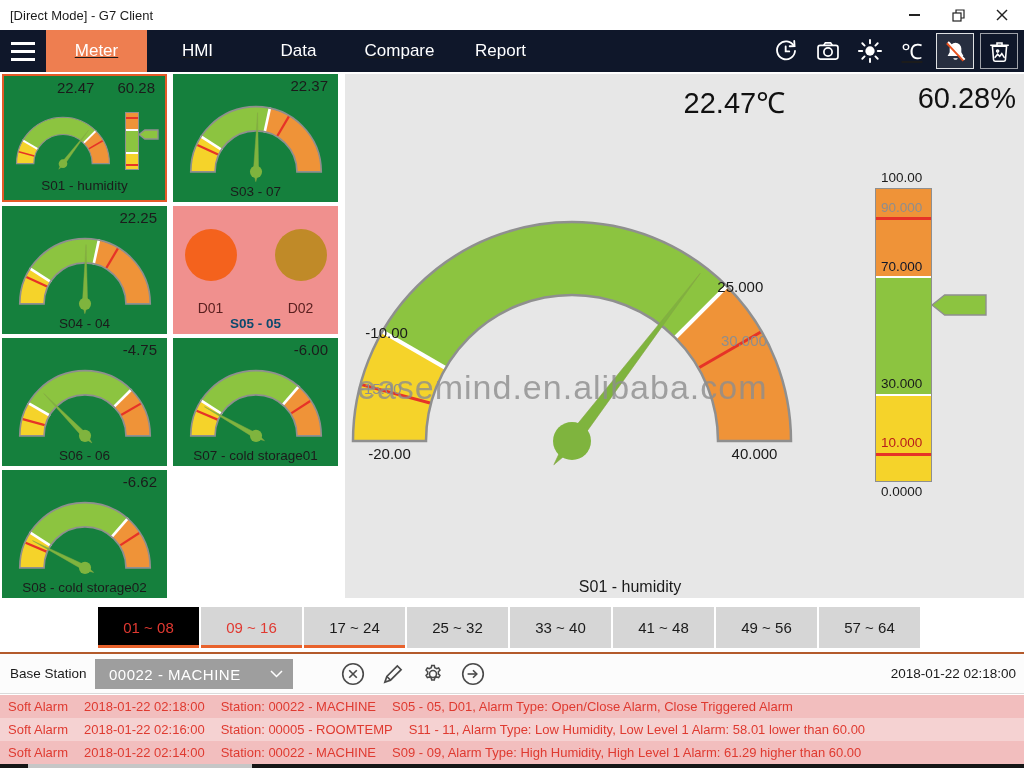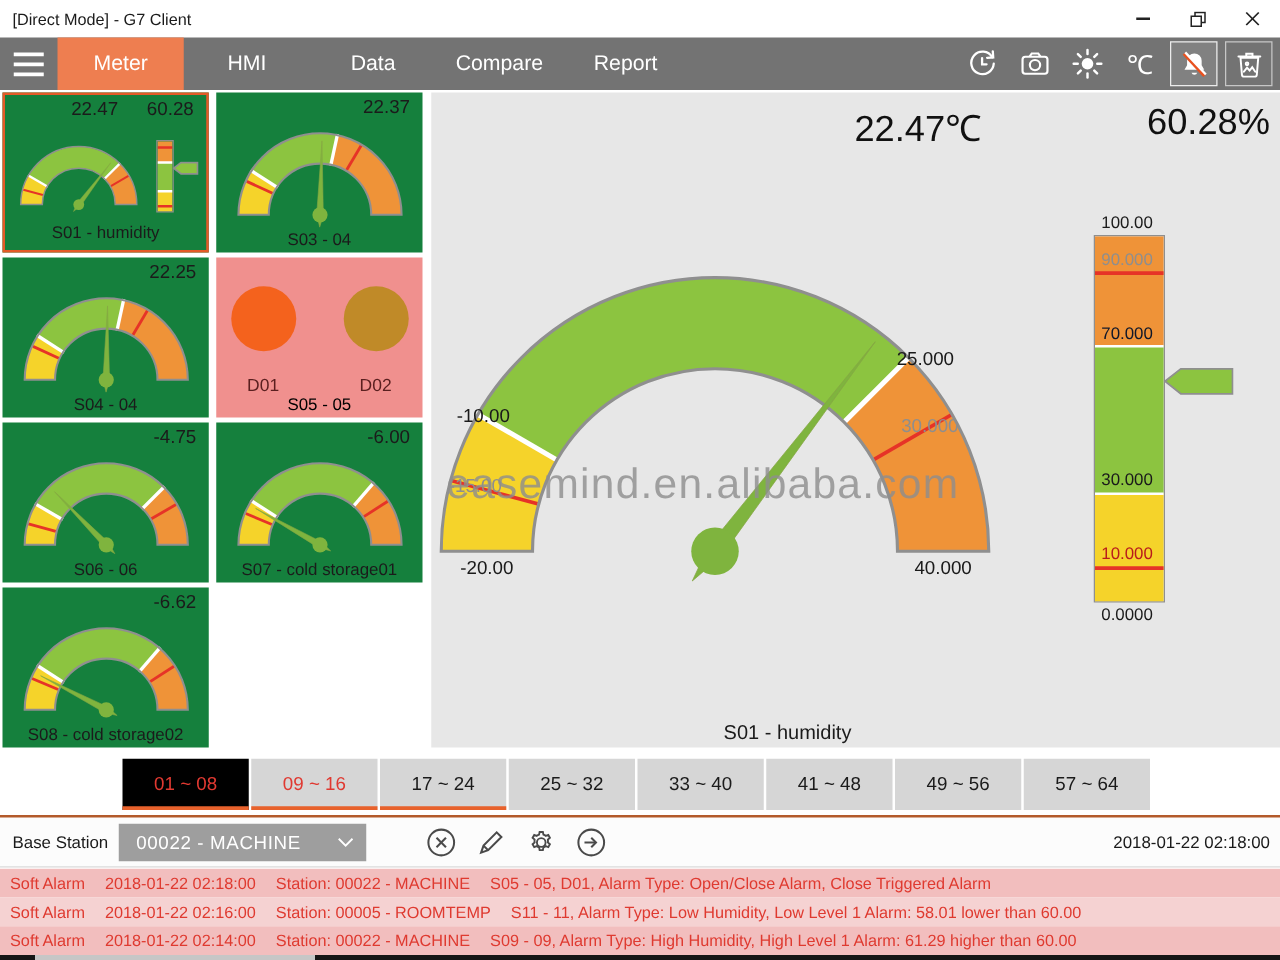--- a/index.html
+++ b/index.html
@@ -4,41 +4,41 @@
 <style>
   html,body{margin:0;padding:0;}
   body{width:1024px;height:768px;position:relative;overflow:hidden;background:#fff;
        font-family:"Liberation Sans",sans-serif;color:#1b1b1b;}
   
   .titlebar{position:absolute;top:0;left:0;width:1024px;height:30px;background:#fff;display:flex;align-items:center;}
   .titlebar .title{font-size:13px;margin-left:10px;flex:1;}
   .wctl{width:44px;height:30px;display:flex;align-items:center;justify-content:center;}
   .minimize-bar{width:11px;height:2px;background:#222;}
   
-  .menubar{position:absolute;top:30px;left:0;width:1024px;height:42px;background:#737373;display:flex;align-items:stretch;}
+  .menubar{position:absolute;top:30px;left:0;width:1024px;height:42px;background:#0f172a;display:flex;align-items:stretch;text-decoration:underline;}
   .hamburger{width:46px;display:flex;flex-direction:column;justify-content:center;align-items:center;gap:5px;cursor:pointer;}
   .hamburger span{display:block;width:24px;height:3px;background:#fff;}
   .menu-item{width:101px;display:flex;align-items:center;justify-content:center;color:#fff;font-size:17px;cursor:pointer;}
   .menu-item.active{background:#EE7E50;}
   .menu-icons{margin-left:auto;display:flex;align-items:center;gap:6px;padding-right:6px;}
   .mi{width:36px;height:34px;display:flex;align-items:center;justify-content:center;color:#fff;}
   .mi.boxed{border:1px solid rgba(255,255,255,.85);background:rgba(255,255,255,.10);}
   .mi.boxed2{border:1px solid rgba(255,255,255,.6);}
   .mi .cel{font-size:21px;color:#fff;}
   
   .content{position:absolute;top:72px;left:0;width:1024px;height:528px;background:#fff;}
   .tile-grid{position:absolute;left:2px;top:2px;width:336px;display:grid;
              grid-template-columns:165px 165px;grid-auto-rows:128px;gap:4px 6px;}
   .tile{background:#15803d;display:flex;flex-direction:column;box-sizing:border-box;}
   .tile.selected{border:2px solid #E45A28;}
   .tile.alarm{background:#F0908E;}
   .tile-values{height:24px;display:flex;justify-content:flex-end;gap:23px;padding:3px 10px 0 0;font-size:15px;}
   .tile-widget{flex:1;display:flex;align-items:center;justify-content:center;gap:8px;}
   .tile-label{height:22px;text-align:center;font-size:13.5px;}
-  .tile.alarm .tile-label{color:#000000;}
+  .tile.alarm .tile-label{color:#0c4a6e;font-weight:bold;}
   .ind-col{display:flex;flex-direction:column;align-items:center;gap:19px;}
   .ind-dot{width:52px;height:52px;border-radius:50%;}
   .ind-lbl{font-size:14px;color:#5a1f1f;}
   .gsvg{display:block;}
   .minibar{position:relative;}
   .minibar .bar, .bigbar .bar{position:absolute;border:1.5px solid #8f8f8f;box-sizing:border-box;overflow:hidden;}
   .seg,.tickline{position:absolute;left:0;right:0;}
   .barlabel{position:absolute;left:5px;font-size:13.5px;white-space:nowrap;}
   
   .main-panel{position:absolute;left:345px;top:2px;width:679px;height:524px;background:#E7E7E7;}
@@ -211,21 +211,21 @@
             <path d="M 118.3 16.0 A 86 86 0 0 1 186.0 100.0 L 154.0 100.0 A 54 54 0 0 0 111.5 47.2 Z" fill="#EF9338"></path>
             <line x1="55.4" y1="71.3" x2="26.8" y2="53.0" stroke="#fff" stroke-width="3.5"></line>
             <line x1="111.3" y1="48.2" x2="118.5" y2="15.0" stroke="#fff" stroke-width="3.5"></line>
             <line x1="50.0" y1="77.2" x2="22.7" y2="64.7" stroke="#E63327" stroke-width="3"></line>
             <line x1="128.1" y1="52.7" x2="143.4" y2="26.9" stroke="#E63327" stroke-width="3"></line>
             <path d="M 14.0 100.0 A 86 86 0 0 1 186.0 100.0 L 154.0 100.0 A 54 54 0 0 0 46.0 100.0 Z" fill="none" stroke="#8f8f8f" stroke-width="2.2"></path>
             <polygon points="102.1,22.0 96.5,99.9 99.7,113.0 103.5,100.1" fill="#7FB43E" stroke="#86a544" stroke-width="0.6"></polygon>
             <circle cx="100" cy="100" r="8" fill="#7FB43E"></circle>
           </svg>
         </div>
-    <div class="tile-label">S03 - 04</div>
+    <div class="tile-label">S03 - 07</div>
       </div>
       <div class="tile">
         <div class="tile-values">
           <span>22.25</span>
         </div>
     <div class="tile-widget">
           <svg class="gsvg" viewBox="0 0 200 116" width="152" height="88" preserveAspectRatio="xMidYMid meet">
             <path d="M 14.0 100.0 A 86 86 0 0 1 27.7 53.5 L 54.6 70.8 A 54 54 0 0 0 46.0 100.0 Z" fill="#F5D32A"></path>
             <path d="M 27.7 53.5 A 86 86 0 0 1 118.3 16.0 L 111.5 47.2 A 54 54 0 0 0 54.6 70.8 Z" fill="#8CC440"></path>
             <path d="M 118.3 16.0 A 86 86 0 0 1 186.0 100.0 L 154.0 100.0 A 54 54 0 0 0 111.5 47.2 Z" fill="#EF9338"></path>

